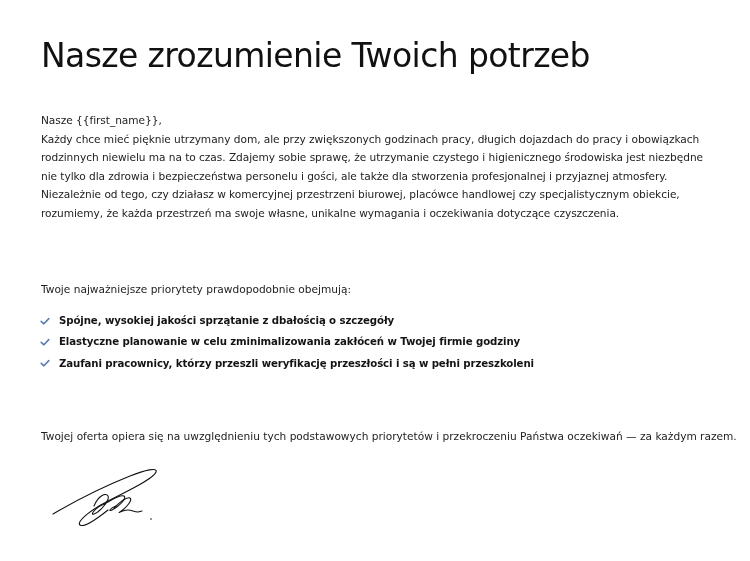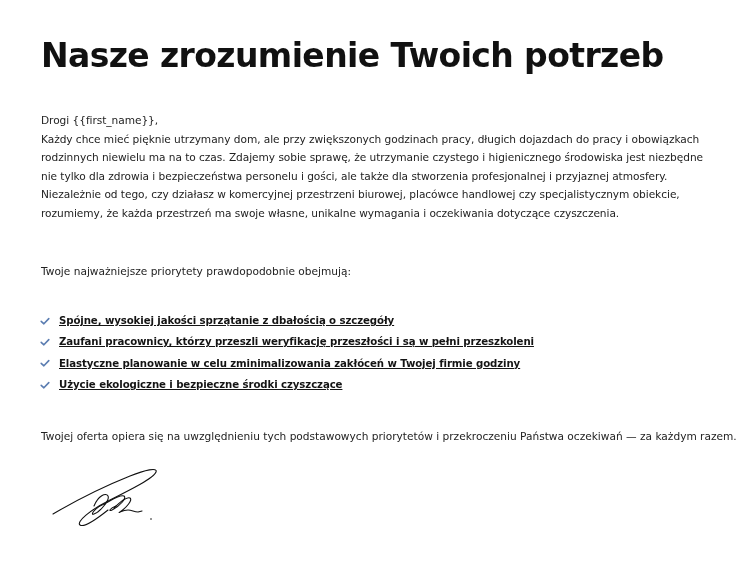--- a/index.html
+++ b/index.html
@@ -20,21 +20,21 @@
       left: 41px;
       top: 0;
       width: 670px;
     }
     .title {
       position: absolute;
       left: 0;
       top: 34px;
       margin: 0;
       font-family: "DejaVu Sans", sans-serif;
-      font-weight: bold;
+      font-weight: normal;
       font-size: 33px;
       letter-spacing: -0.6px;
       line-height: 44px;
       color: #111111;
       white-space: nowrap;
     }
     .body-text {
       position: absolute;
       left: 0;
       top: 111px;
@@ -43,21 +43,21 @@
       line-height: 18.6px;
       color: #222222;
       letter-spacing: -0.05px;
     }
     .body-text p {
       margin: 0;
     }
     .intro {
       position: absolute;
       left: 0;
-      top: 262px;
+      top: 280px;
       font-size: 10.6px;
       line-height: 18px;
       color: #222222;
       white-space: nowrap;
       text-align: right;
     }
     .priorities {
       position: absolute;
       left: 0;
       top: 310px;
@@ -67,21 +67,20 @@
     }
     .priorities li {
       display: flex;
       align-items: center;
       height: 21.3px;
       font-size: 10.2px;
       font-weight: bold;
       color: #141414;
       white-space: nowrap;
       letter-spacing: -0.1px;
-      text-decoration: underline;
     }
     .check {
       display: inline-block;
       width: 10px;
       height: 10px;
       margin-right: 9px;
       margin-left: -1px;
       flex: 0 0 auto;
     }
     .closing {
@@ -102,50 +101,44 @@
     }
   </style>
 </head>
 <body>
 
 <div class="page">
 
   <h1 class="title">Nasze zrozumienie Twoich potrzeb</h1>
 
   <div class="body-text">
-    <p>Drogi {{first_name}},</p>
+    <p>Nasze {{first_name}},</p>
     <p>Każdy chce mieć pięknie utrzymany dom, ale przy zwiększonych godzinach pracy, długich dojazdach do pracy i obowiązkach rodzinnych niewielu ma na to czas. Zdajemy sobie sprawę, że utrzymanie czystego i higienicznego środowiska jest niezbędne nie tylko dla zdrowia i bezpieczeństwa personelu i gości, ale także dla stworzenia profesjonalnej i przyjaznej atmosfery. Niezależnie od tego, czy działasz w komercyjnej przestrzeni biurowej, placówce handlowej czy specjalistycznym obiekcie, rozumiemy, że każda przestrzeń ma swoje własne, unikalne wymagania i oczekiwania dotyczące czyszczenia.</p>
   </div>
 
   <div class="intro">Twoje najważniejsze priorytety prawdopodobnie obejmują:</div>
 
   <ul class="priorities">
     <li>
       <svg class="check" viewBox="0 0 10 10">
           <path d="M1.2 5.4 L3.9 7.8 L8.8 2.6" fill="none" stroke="#5b7db1" stroke-width="1.6" stroke-linecap="round" stroke-linejoin="round"></path>
         </svg>
       <span>Spójne, wysokiej jakości sprzątanie z dbałością o szczegóły</span>
     </li>
     <li>
       <svg class="check" viewBox="0 0 10 10">
           <path d="M1.2 5.4 L3.9 7.8 L8.8 2.6" fill="none" stroke="#5b7db1" stroke-width="1.6" stroke-linecap="round" stroke-linejoin="round"></path>
         </svg>
-      <span>Zaufani pracownicy, którzy przeszli weryfikację przeszłości i są w pełni przeszkoleni</span>
-    </li>
-    <li>
-      <svg class="check" viewBox="0 0 10 10">
-          <path d="M1.2 5.4 L3.9 7.8 L8.8 2.6" fill="none" stroke="#5b7db1" stroke-width="1.6" stroke-linecap="round" stroke-linejoin="round"></path>
-        </svg>
       <span>Elastyczne planowanie w celu zminimalizowania zakłóceń w Twojej firmie godziny</span>
     </li>
     <li>
       <svg class="check" viewBox="0 0 10 10">
           <path d="M1.2 5.4 L3.9 7.8 L8.8 2.6" fill="none" stroke="#5b7db1" stroke-width="1.6" stroke-linecap="round" stroke-linejoin="round"></path>
         </svg>
-      <span>Użycie ekologiczne i bezpieczne środki czyszczące</span>
+      <span>Zaufani pracownicy, którzy przeszli weryfikację przeszłości i są w pełni przeszkoleni</span>
     </li>
   </ul>
 
   <div class="closing">Twojej oferta opiera się na uwzględnieniu tych podstawowych priorytetów i przekroczeniu Państwa oczekiwań — za każdym razem.</div>
 
   <svg class="signature" viewBox="0 0 112 64">
     <g fill="none" stroke="#111111" stroke-width="1.1" stroke-linecap="round" stroke-linejoin="round">
 
       <path d="M3 48 C 20 38, 50 22, 80 10 C 95 4, 108 1, 106 6 C 104 12, 80 24, 60 34 C 40 44, 26 56, 30 59 C 34 62, 48 52, 58 44"></path>
 

